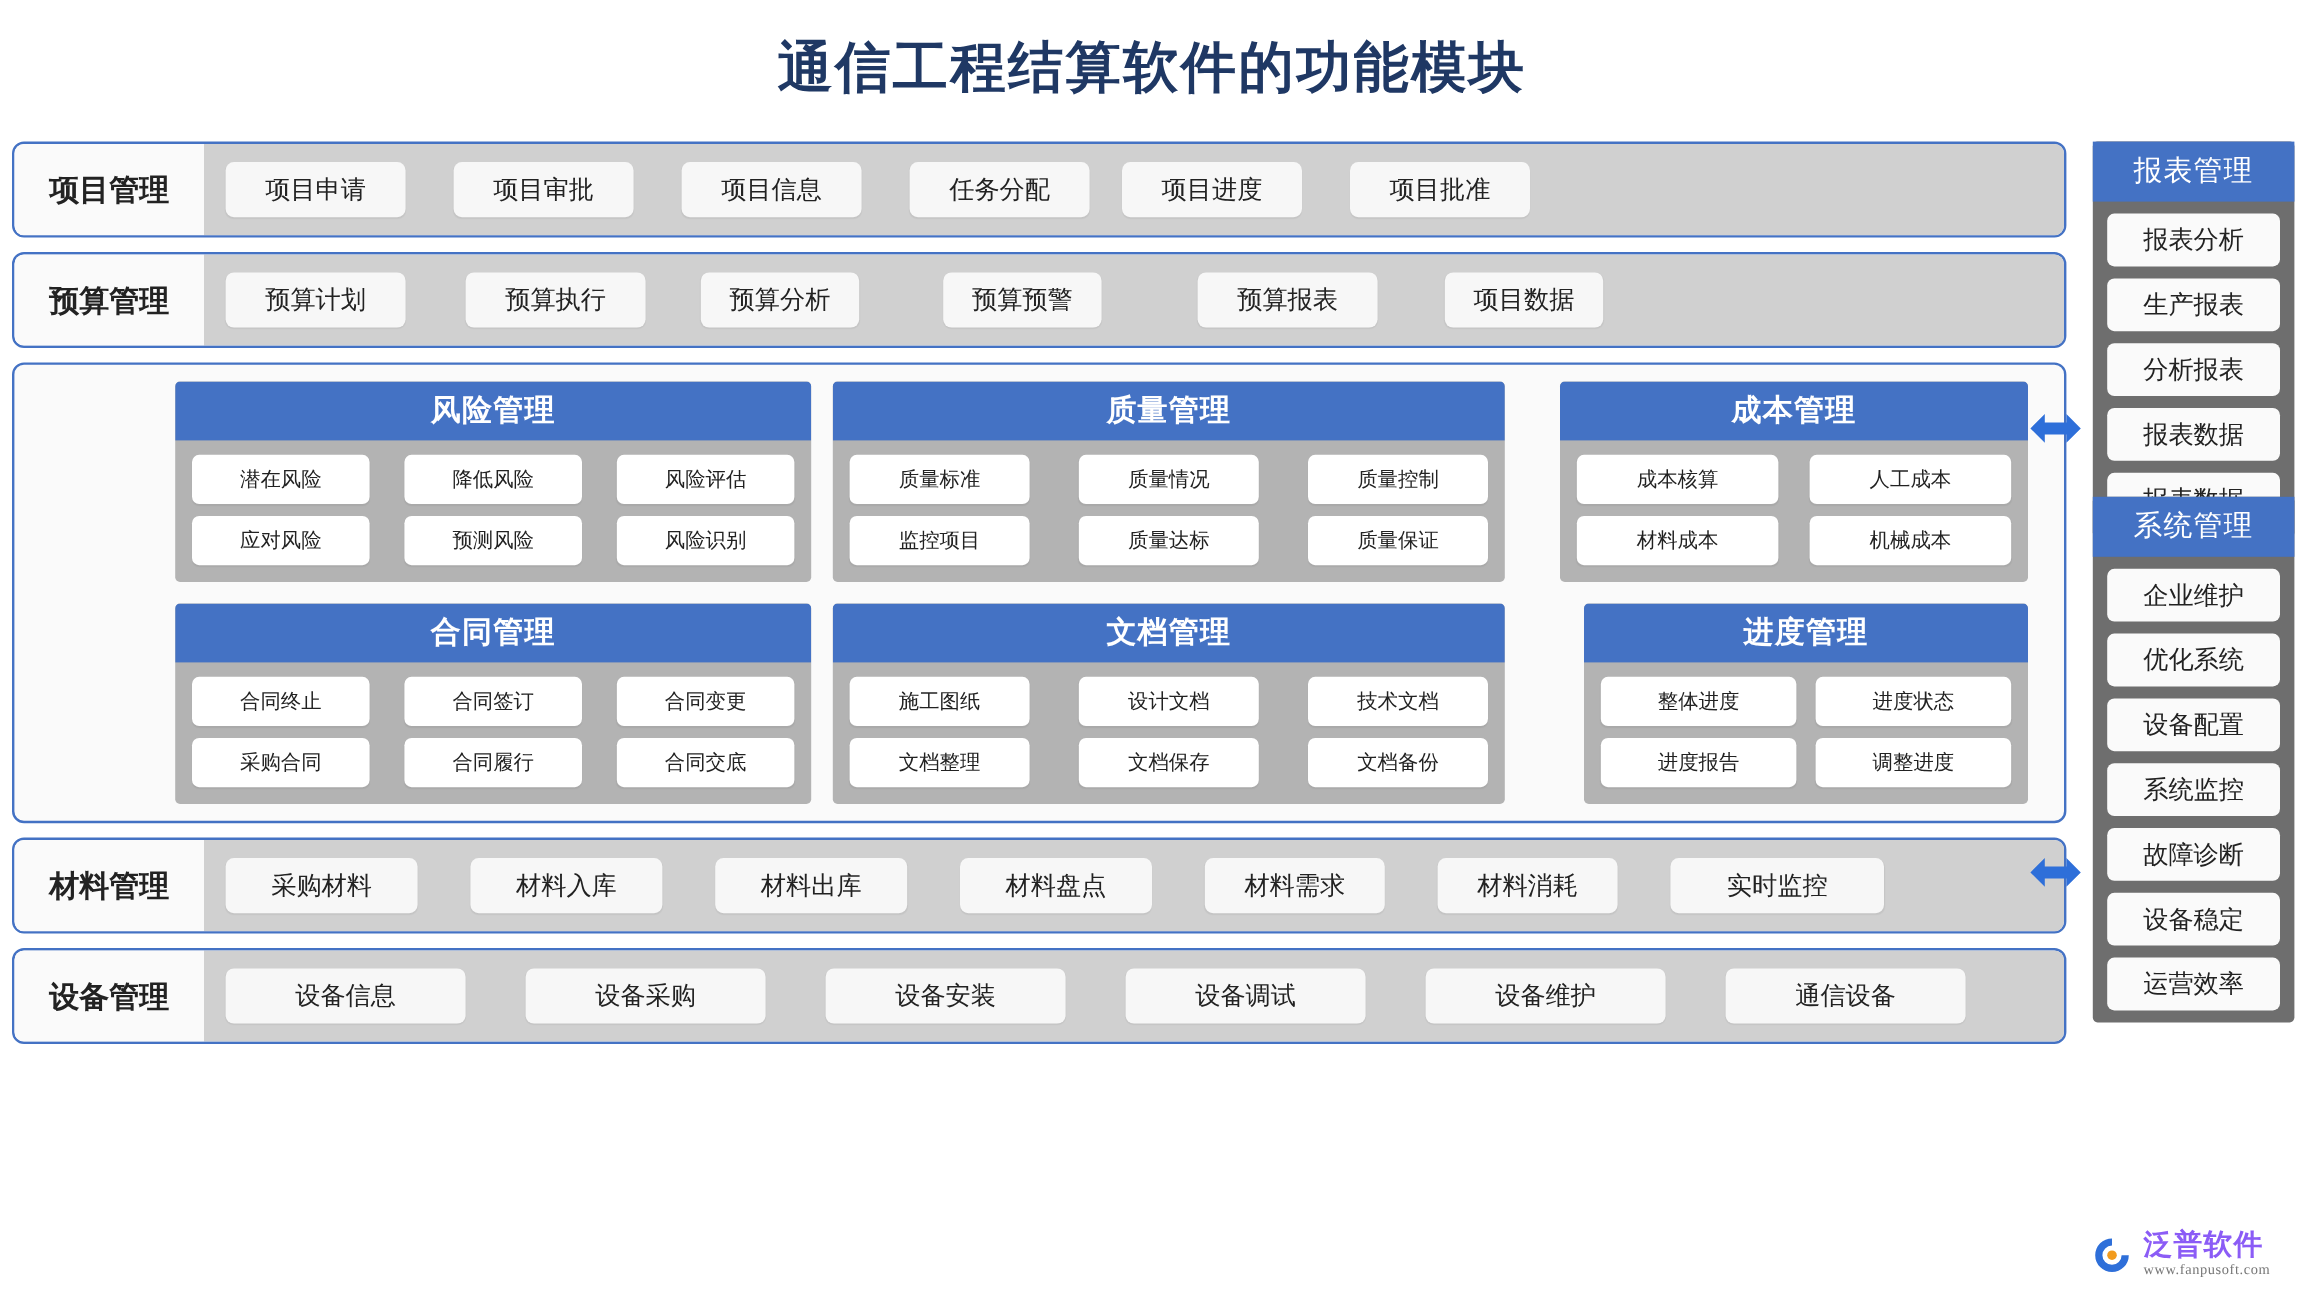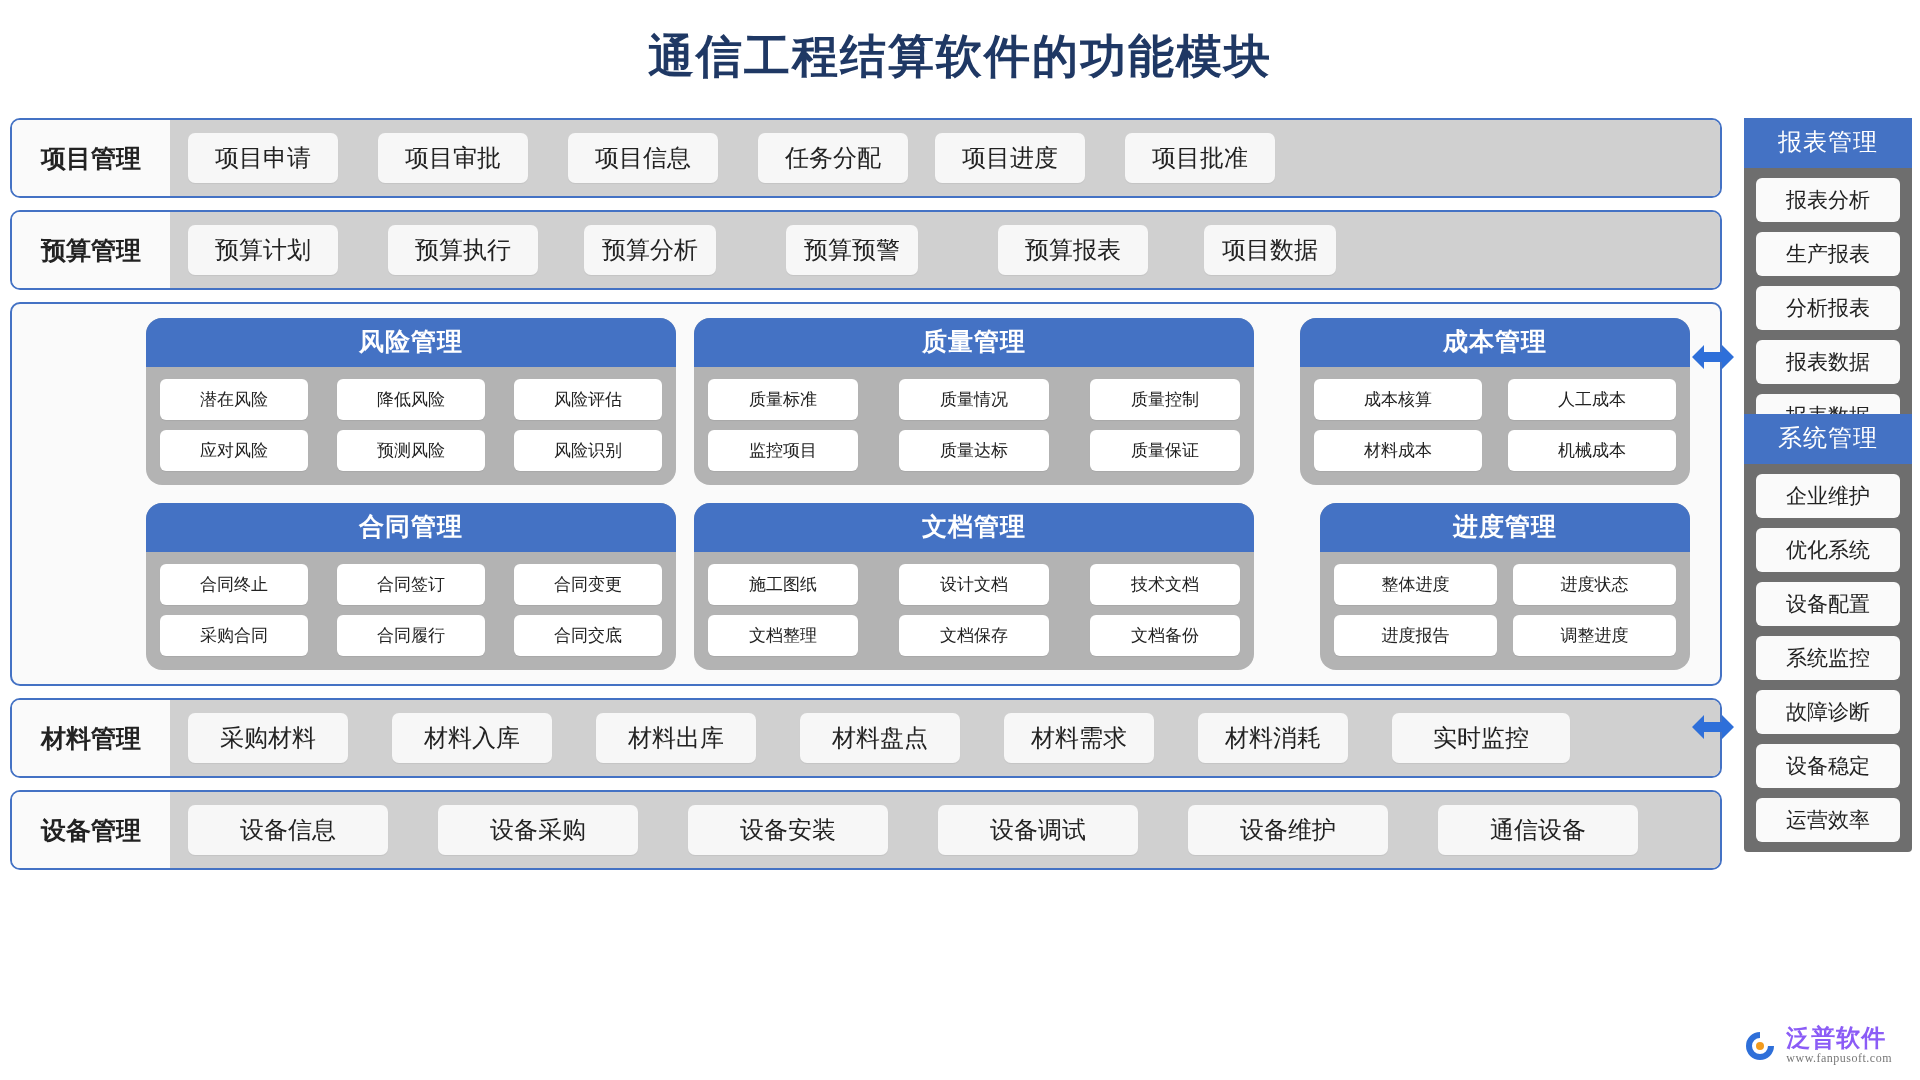--- a/index.html
+++ b/index.html
@@ -68,21 +68,21 @@
     flex: 1 1 auto;
     background: #d0d0d0;
     display: flex;
     align-items: center;
     padding: 10px 18px;
     box-sizing: border-box;
   }
   .chip {
     background: #f7f7f7;
     border-radius: 7px;
-    font-size: 24px;
+    font-size: 21px;
     color: #222;
     padding: 9px 0;
     text-align: center;
     box-shadow: 0 1px 1px rgba(0,0,0,.06);
     white-space: nowrap;
   }
   .band-items .chip {
     margin-right: 18px;
   }
   .band-items .chip:last-child { margin-right: 0; }
@@ -100,21 +100,21 @@
   }
   .mid-row {
     display: flex;
     align-items: flex-start;
     justify-content: flex-start;
   }
   .mid-row:first-child { margin-bottom: 18px; }
 
   .card {
     background: #b3b3b3;
-    border-radius: 16px;
+    border-radius: 4px;
     overflow: hidden;
     box-sizing: border-box;
   }
   .card-head {
     background: #4472c4;
     color: #ffffff;
     font-size: 25px;
     font-weight: bold;
     text-align: center;
     padding: 7px 0 9px 0;

